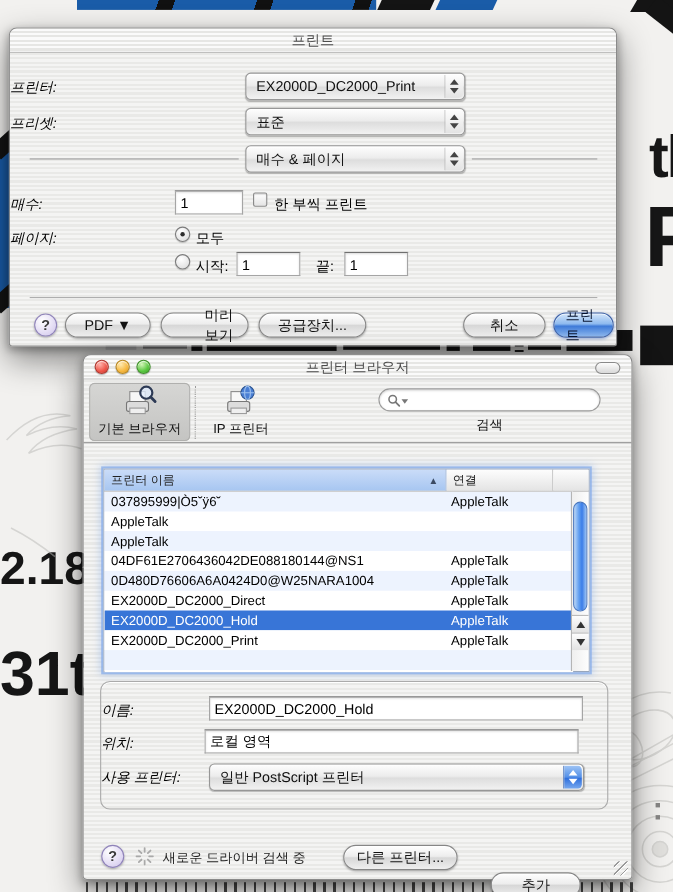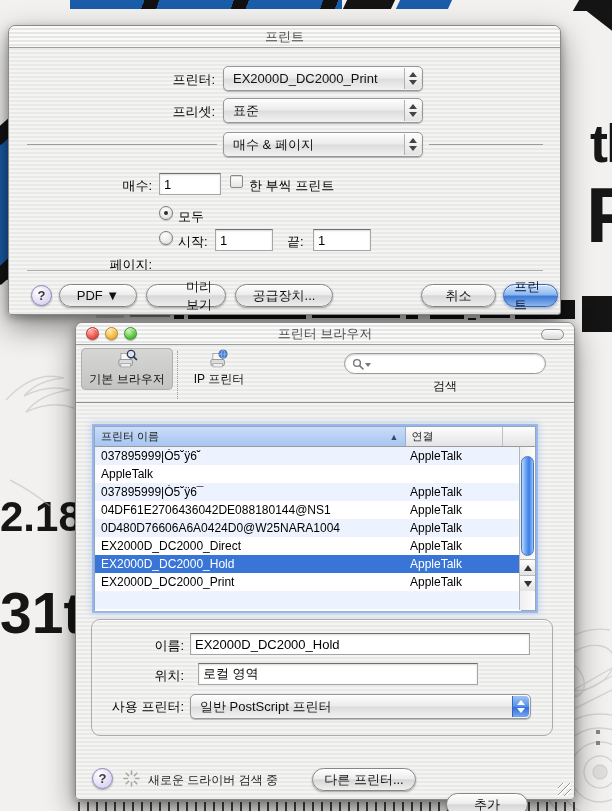--- a/index.html
+++ b/index.html
@@ -41,21 +41,21 @@
            display:flex;flex-direction:column;align-items:center;justify-content:center;gap:3px;}
   .stepper .up{width:0;height:0;border-left:4px solid transparent;border-right:4px solid transparent;border-bottom:5px solid #444;}
   .stepper .dn{width:0;height:0;border-left:4px solid transparent;border-right:4px solid transparent;border-top:5px solid #444;}
   .stepper.blue{background:linear-gradient(#9ec4f5,#5490e8 50%,#2f6fdd 55%,#78a9ef);border-left-color:#3a67b4;}
   .stepper.blue .up{border-bottom-color:#fff;}
   .stepper.blue .dn{border-top-color:#fff;}
   .field{position:absolute;height:22px;border:1px solid #a5a5a5;border-top-color:#6f6f6f;background:#fff;
          font-size:13px;color:#000;padding:0 4px;box-shadow:inset 0 1px 2px rgba(0,0,0,.15);}
   input.field{outline:none;}
   .label{position:absolute;font-size:13px;color:#000;white-space:nowrap;}
-  .label.r{text-align:right;}
+  .label.r{font-style:italic;}
   .radio{position:absolute;width:14px;height:14px;border-radius:50%;border:1px solid #7c7c7c;
          background:radial-gradient(circle at 40% 30%,#ffffff,#d9d9d9);box-shadow:0 1px 1px rgba(0,0,0,.2);}
   .radio.checked::after{content:"";position:absolute;left:4px;top:4px;width:4px;height:4px;border-radius:50%;background:#2d2d2d;}
   .checkbox{position:absolute;width:13px;height:13px;border-radius:2px;border:1px solid #8a8a8a;
             background:linear-gradient(#fff,#e4e4e4);box-shadow:inset 0 1px 1px rgba(0,0,0,.15);}
   .hline{position:absolute;height:1px;background:#9d9d9d;}
 
   
   #print-dialog{left:8px;top:25px;width:553px;height:290px;z-index:3;}
   #print-dialog .body{position:relative;width:100%;height:267px;border-radius:0 0 3px 3px;}
@@ -63,21 +63,21 @@
   
   #browser{left:75px;top:322px;width:500px;height:478px;z-index:4;border-radius:7px 7px 4px 4px;}
   .lights{position:absolute;left:10px;top:4px;display:flex;gap:6px;}
   .light{width:13px;height:13px;border-radius:50%;box-shadow:inset 0 1px 1px rgba(255,255,255,.7),0 1px 1px rgba(0,0,0,.3);}
   .light.red{background:radial-gradient(circle at 35% 30%,#ffb3ac,#ee5448 60%,#c23b32);border:1px solid #b0352c;}
   .light.yellow{background:radial-gradient(circle at 35% 30%,#ffe9b0,#f6b73e 60%,#d1952a);border:1px solid #b8871f;}
   .light.green{background:radial-gradient(circle at 35% 30%,#d2f5b8,#57c63e 60%,#3f9e2c);border:1px solid #3c8f26;}
   .collapse-pill{position:absolute;right:10px;top:6px;width:23px;height:11px;border-radius:6px;
                  border:1px solid #8a8a8a;background:linear-gradient(#fdfdfd,#d9d9d9);}
   .toolbar{position:absolute;left:0;top:22px;width:100%;height:58px;border-bottom:1px solid #8e8e8e;}
-  .tool-item{position:absolute;top:3px;height:42px;display:flex;flex-direction:column;align-items:center;justify-content:flex-end;
+  .tool-item{position:absolute;top:3px;height:53px;display:flex;flex-direction:column;align-items:center;justify-content:flex-end;
              font-size:12px;color:#111;padding-bottom:2px;}
   .tool-item.selected{background:linear-gradient(#d6d6d4,#c4c4c2);border-radius:5px;box-shadow:inset 0 0 0 1px #b0b0ae;}
   .tool-sep{position:absolute;left:101px;top:6px;height:48px;border-left:1px dotted #9a9a9a;}
   .search-wrap{position:absolute;left:268px;top:8px;width:202px;}
   .search-pill{position:relative;height:21px;border-radius:11px;border:1px solid #9a9a9a;background:#fff;
                box-shadow:inset 0 1px 2px rgba(0,0,0,.2);display:flex;align-items:center;padding:0 8px 0 22px;}
   .search-pill input{border:none;outline:none;width:100%;font-size:12px;background:transparent;}
   .mag{position:absolute;left:7px;top:4px;width:12px;height:12px;}
   .search-caret{position:absolute;left:20px;top:9px;width:0;height:0;border-left:3px solid transparent;border-right:3px solid transparent;border-top:4px solid #777;}
   .search-label{margin-top:4px;text-align:center;font-size:12px;color:#111;}
@@ -199,21 +199,21 @@
             <span class="up"></span>
             <span class="dn"></span>
           </span>
       </div>
 
       <div class="label r" style="left:0;top:129px;width:143px;">매수:</div>
       <input class="field" style="left: 150px; top: 125px; width: 62px;" value="1">
       <span class="checkbox" style="left:221px;top:127px;"></span>
       <div class="label" style="left:240px;top:129px;">한 부씩 프린트</div>
 
-      <div class="label r" style="left:0;top:160px;width:143px;margin-top:48px;">페이지:</div>
+      <div class="label r" style="left:0;top:160px;width:143px;">페이지:</div>
       <span class="radio checked" style="left:150px;top:158px;"></span>
       <div class="label" style="left:169px;top:160px;">모두</div>
       <span class="radio" style="left:150px;top:183px;"></span>
       <div class="label" style="left:169px;top:185px;">시작:</div>
       <input class="field" style="left: 206px; top: 181px; width: 58px;" value="1">
       <div class="label" style="left:278px;top:185px;">끝:</div>
       <input class="field" style="left: 304px; top: 181px; width: 58px;" value="1">
 
       <div class="hline" style="left:18px;top:222px;width:516px;background:#aeaeae;"></div>
       <div class="help-btn" style="left:22px;top:237px;">
@@ -299,21 +299,20 @@
   <div class="trow alt">
     <span class="c-name">037895999|Ò5˘ÿ6˘</span>
     <span class="c-conn">AppleTalk</span>
   </div>
 
   <div class="trow plain">
     <span class="c-conn">AppleTalk</span>
   </div>
 
   <div class="trow alt">
-    <span class="c-name">037895999|Ò5˘ÿ6¯</span>
     <span class="c-conn">AppleTalk</span>
   </div>
 
   <div class="trow plain">
     <span class="c-name">04DF61E2706436042DE088180144@NS1</span>
     <span class="c-conn">AppleTalk</span>
   </div>
 
   <div class="trow alt">
     <span class="c-name">0D480D76606A6A0424D0@W25NARA1004</span>
@@ -343,21 +342,21 @@
         <div class="sbtn" style="top:128px;">
             <span class="tri-dn"></span>
           </div>
       </div>
     </div>
 
     <div class="groupbox">
       <div class="label r" style="left:0;top:17px;width:92px;">이름:</div>
       <input class="field" style="left: 98px; top: 13px; width: 340px;" value="EX2000D_DC2000_Hold">
       <div class="label r" style="left:0;top:47px;width:92px;">위치:</div>
-      <input class="field" style="left: 106px; top: 43px; width: 280px;" value="로컬 영역">
+      <input class="field" style="left: 94px; top: 43px; width: 340px;" value="로컬 영역">
       <div class="label r" style="left:0;top:78px;width:92px;">사용 프린터:</div>
       <div class="popup" style="left:98px;top:74px;width:341px;border-radius:5px;">
         <span>일반 PostScript 프린터</span>
         <span class="stepper blue">
             <span class="up"></span>
             <span class="dn"></span>
           </span>
       </div>
     </div>
 

